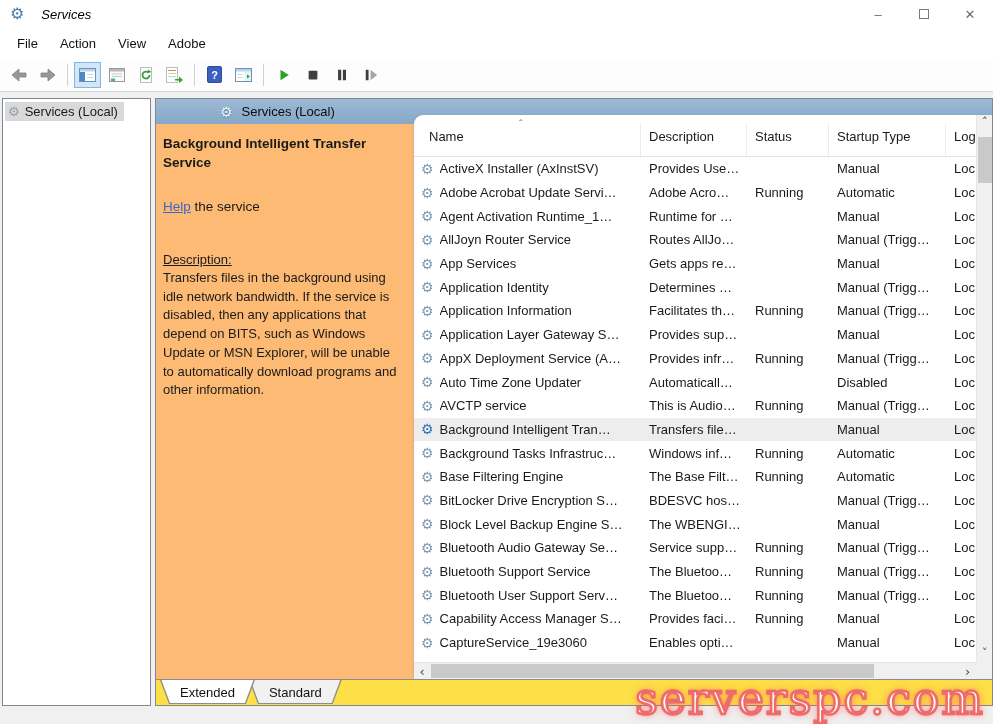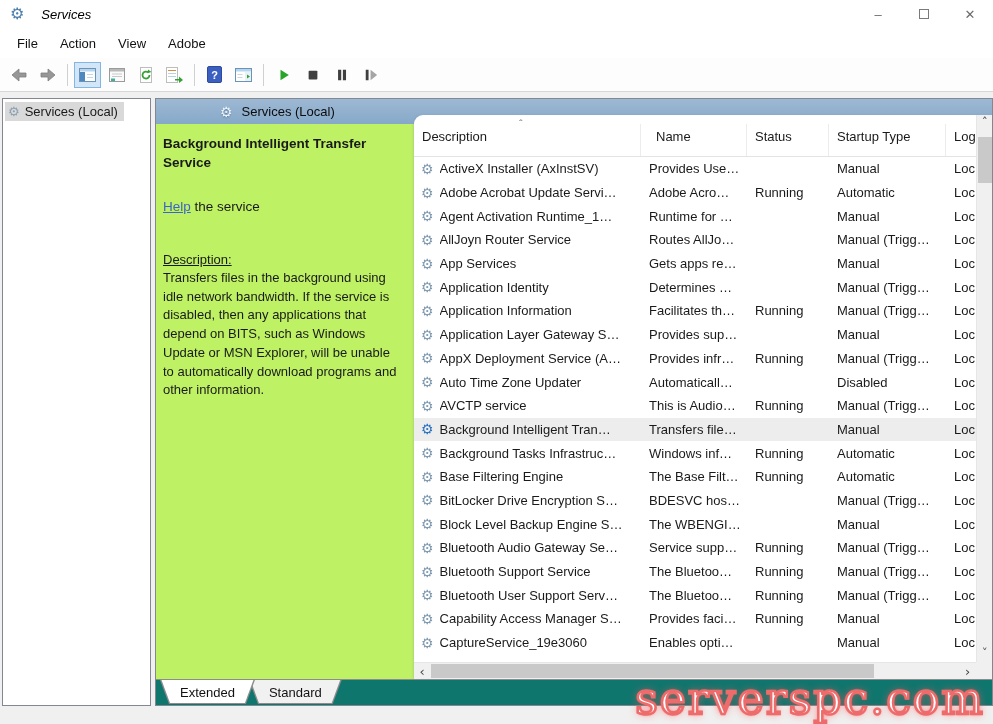--- a/index.html
+++ b/index.html
@@ -33,21 +33,21 @@
   .pane-gap { width:4px; }
 
   .right-pane { flex:1; height:608px; border:1px solid #828790; position:relative; background:#fff; display:flex; flex-direction:column; }
   .blue-bar { height:25px; background:linear-gradient(#9db8d3,#86a9c9); display:flex; align-items:center; padding-left:64px; flex:0 0 auto; }
   .blue-bar .gear { font-family:"DejaVu Sans",sans-serif; font-size:14px; color:#eef3f8; text-shadow:0 1px 1px #5a7da0; line-height:1; }
   .blue-bar .lbl { margin-left:9px; font-size:13px; color:#0c0c0c; }
 
   .pane-body { flex:1; position:relative; background:#fff; }
 
   
-  .desc-panel { position:absolute; left:0; top:0; bottom:0; width:258px; padding:10px 14px 0 7px; background:#bef264; }
+  .desc-panel { position:absolute; left:0; top:0; bottom:0; width:258px; padding:10px 14px 0 7px; background:#fdba74; }
   .svc-title { font-size:13.5px; font-weight:bold; line-height:19px; }
   .start-line { margin-top:27px; font-size:13.5px; }
   .start-link { color:#3c66c4; text-decoration:underline; }
   .desc-label { margin-top:36px; font-size:13px; line-height:19px;text-decoration:underline; }
   .desc-text { font-size:13px; line-height:18.7px; }
 
   
   .list-card { position:absolute; left:258px; right:0; top:-9px; bottom:0; background:#fff;
                border-top-left-radius:9px; display:grid;
                grid-template-columns:1fr 17px; grid-template-rows:42px 1fr 17px; overflow:hidden;
@@ -76,21 +76,21 @@
   .vscroll .arr-down { bottom:0; }
   .v-thumb { position:absolute; left:1px; right:1px; top:22px; height:46px; background:#c9c9c9; }
   .hscroll { grid-column:1; grid-row:3; background:#f0f0f0; border-top:1px solid #e6e6e6; position:relative; }
   .hscroll .arr { position:absolute; top:0; width:16px; height:16px; display:flex; align-items:center; justify-content:center; color:#444; font-size:13px; font-family:"DejaVu Sans",sans-serif; }
   .hscroll .arr-left { left:0; }
   .hscroll .arr-right { right:0; }
   .h-thumb { position:absolute; left:17px; top:1px; bottom:1px; width:443px; background:#c9c9c9; }
   .sb-corner { grid-column:2; grid-row:3; background:#f0f0f0; }
 
   
-  .tabs-row { height:26px; background:#0f766e; border-top:1px solid #8c8c8c; display:flex; align-items:stretch; padding-left:4px; flex:0 0 auto; }
+  .tabs-row { height:26px; background:#fde047; border-top:1px solid #8c8c8c; display:flex; align-items:stretch; padding-left:4px; flex:0 0 auto; }
   .tab { position:relative; height:24px; padding:0 20px; display:flex; align-items:center; justify-content:center; }
   .tab-shape { position:absolute; inset:0; background:#8c8c8c;
                clip-path:polygon(0 0, 100% 0, calc(100% - 9px) 100%, 9px 100%); }
   .tab-fill { position:absolute; inset:0; background:#f1f1f1;
               clip-path:polygon(1.5px 0, calc(100% - 1.5px) 0, calc(100% - 10px) calc(100% - 1px), 10px calc(100% - 1px)); }
   .tab.active .tab-fill { background:#ffffff; }
   .tab-label { position:relative; font-size:13px; color:#111; z-index:2; }
   .tab + .tab { margin-left:-6px; }
   .tab.active { z-index:3; }
 
@@ -242,22 +242,22 @@
           <div class="start-line">
             <a href="#" class="start-link">Help</a><span> the service</span>
           </div>
           <div class="desc-label">Description:</div>
           <div class="desc-text">Transfers files in the background using idle network bandwidth. If the service is disabled, then any applications that depend on BITS, such as Windows Update or MSN Explorer, will be unable to automatically download programs and other information.</div>
         </div>
 
         <div class="list-card">
           <div class="thead">
             <span class="sort-caret">ˆ</span>
+            <div class="th first">Name</div>
             <div class="th">Description</div>
-            <div class="th first">Name</div>
             <div class="th">Status</div>
             <div class="th">Startup Type</div>
             <div class="th last">Log</div>
           </div>
 
           <div class="tbody" id="svc-rows">
   <div class="svc-row">
     <div class="c-name">
                   <span class="gear">⚙</span>
                   <span class="c-name-text">ActiveX Installer (AxInstSV)</span>

